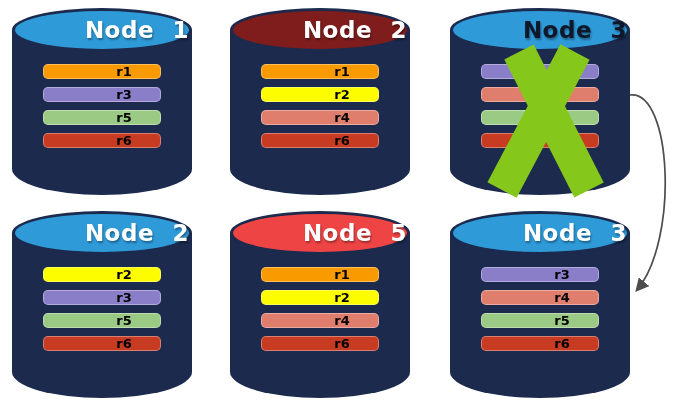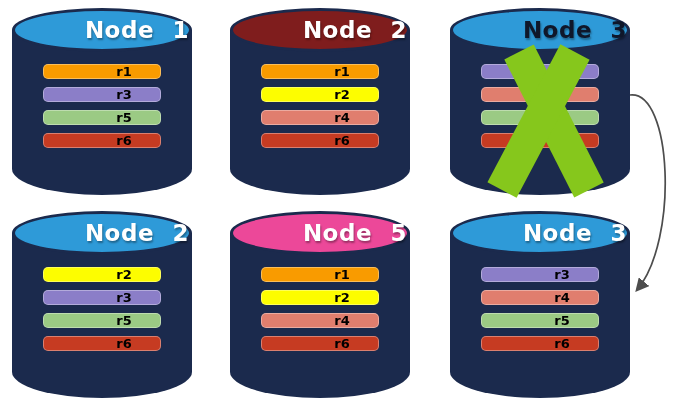--- a/index.html
+++ b/index.html
@@ -139,21 +139,21 @@
           <span class="bar-label">r5</span>
         </div>
       <div class="bar" style="background: rgb(198, 59, 34);">
           <span class="bar-label">r6</span>
         </div>
     </div>
   </div>
 
   <div class="node" style="left:230px;top:211px">
     <div class="cyl-body" style="background: rgb(27, 42, 77);"></div>
-    <div class="cyl-top" style="background: #ec4899; border-color: rgb(27, 42, 77);">
+    <div class="cyl-top" style="background: #ef4444; border-color: rgb(27, 42, 77);">
       <span class="node-title" style="color: rgb(255, 255, 255);">Node 5</span>
     </div>
     <div class="bars">
       <div class="bar" style="background: rgb(249, 155, 0);">
           <span class="bar-label">r1</span>
         </div>
       <div class="bar" style="background: rgb(253, 253, 0);">
           <span class="bar-label">r2</span>
         </div>
       <div class="bar" style="background: rgb(224, 126, 110);">

